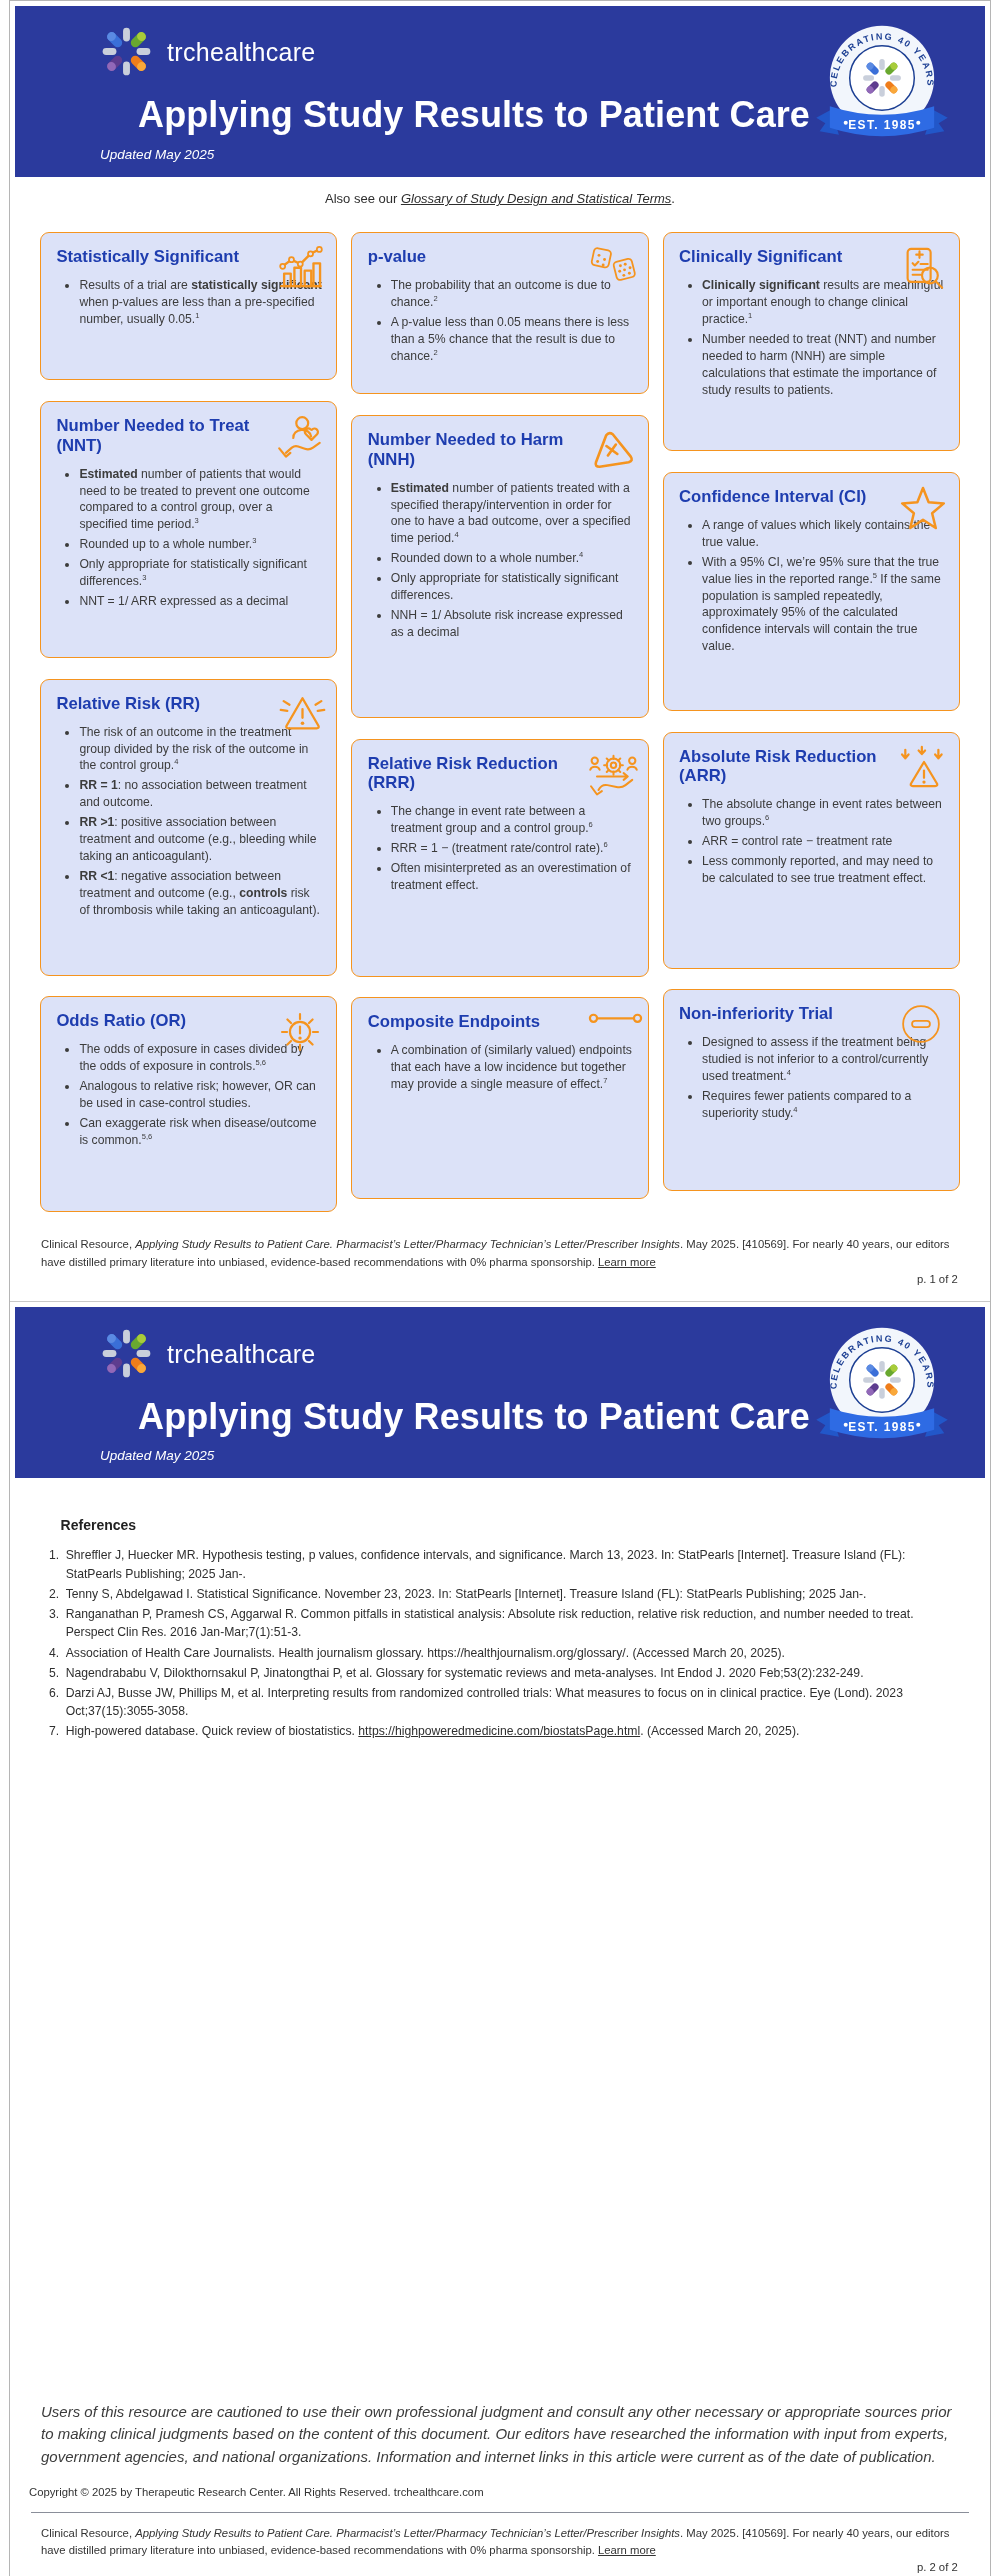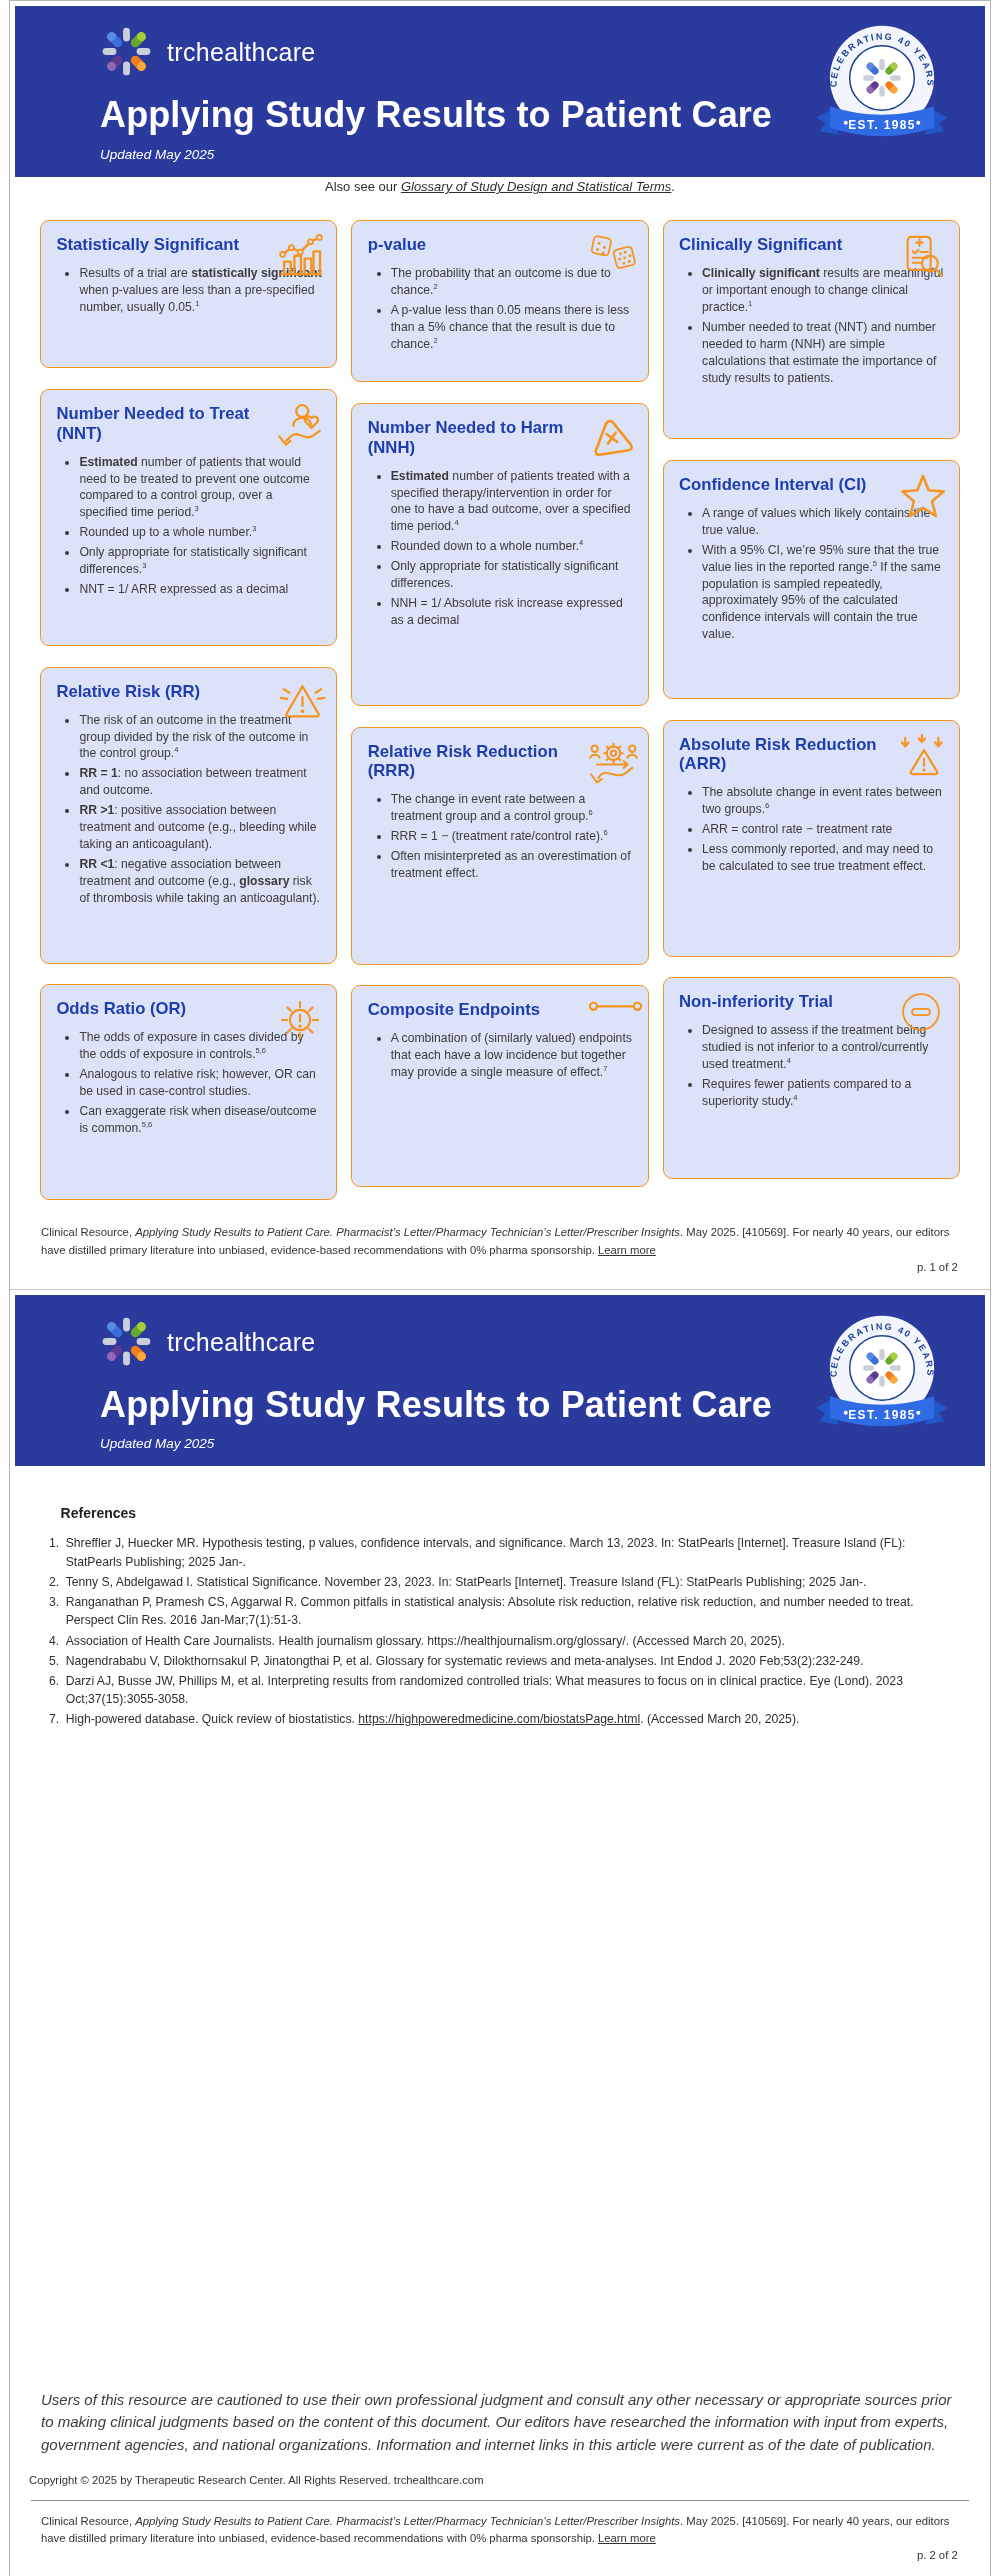--- a/index.html
+++ b/index.html
@@ -19,25 +19,25 @@
     position: relative;
     margin: 5.1px 5.1px 0 5.1px;
     height: 171px;
     background: var(--hdr-blue, #2b3a9d);
     color: #fff;
     padding: 19.3px 0 0 85px;
     overflow: hidden;
   }
   .brand-row { display: flex; align-items: center; gap: 14px; height: 55px; }
   .brand-name { font-size: 25px; font-weight: 400; letter-spacing: 0.3px; color: #fff; }
-  .hdr-title { margin-top: 14px; font-size: 36px; font-weight: 700; letter-spacing: 0.1px; }
+  .hdr-title { margin-top: 14px; font-size: 36px; font-weight: 700; letter-spacing: 0.1px; margin-left: 38px; }
   .hdr-updated { margin-top: 10.3px; font-size: 13.5px; font-style: italic; font-weight: 500; }
   .badge-wrap { position: absolute; top: 6.4px; right: 35px; width: 136px; height: 158px; }
   
-  .intro { text-align: center; margin-top: 2px; font-size: 13px; color: #2e2e2e; }
+  .intro { text-align: center; margin-top: 14px; font-size: 13px; color: #2e2e2e; }
   .intro .i { font-style: italic; }
   
   .cards { display: flex; gap: 14px; padding: 11px 30px; margin-top: 15.4px; }
   .ccol { flex: 1 1 0; display: flex; flex-direction: column; gap: 20.6px; }
   .card {
     position: relative;
     background: var(--card-bg, #dce2f8);
     border: 1.9px solid var(--accent, #f5941f);
     border-radius: 9px;
     padding: 14px 14px 11.6px 15.4px;
@@ -225,21 +225,21 @@
                   <path d="M34 25 v12"></path>
                   <path d="M8 14 l8 5 M4 26 l9 1.5 M60 14 l-8 5 M64 26 l-9 1.5"></path>
                 </g>
                 <circle cx="34" cy="44.5" r="2.5" fill="#f5941f"></circle>
               </svg>
             </span>
             <ul>
               <li><span>The risk of an outcome in the treatment group divided by the risk of the outcome in the control group.</span><sup>4</sup></li>
               <li><span class="b">RR = 1</span><span>: no association between treatment and outcome.</span></li>
               <li><span class="b">RR &gt;1</span><span>: positive association between treatment and outcome (e.g., bleeding while taking an anticoagulant).</span></li>
-              <li><span class="b">RR &lt;1</span><span>: negative association between treatment and outcome (e.g., </span><span class="b">glossary</span><span> risk of thrombosis while taking an anticoagulant).</span></li>
+              <li><span class="b">RR &lt;1</span><span>: negative association between treatment and outcome (e.g., </span><span class="b">controls</span><span> risk of thrombosis while taking an anticoagulant).</span></li>
             </ul>
           </section>
           <section class="card" style="min-height: 216px;">
             <h3 class="card-title">Odds Ratio (OR)</h3>
             <span class="card-icon">
               <svg width="46" height="46" viewBox="0 0 64 64">
                 <g fill="none" stroke="#f5941f" stroke-width="3" stroke-linecap="round" stroke-linejoin="round">
                   <circle cx="32" cy="32" r="14"></circle>
                   <path d="M32 14 v-7 M32 50 v7 M14 32 h-7 M50 32 h7 M19.5 19.5 l-5 -5 M44.5 44.5 l5 5 M44.5 19.5 l5 -5 M19.5 44.5 l-5 5"></path>
                   <path d="M32 24.5 v9.5"></path>

